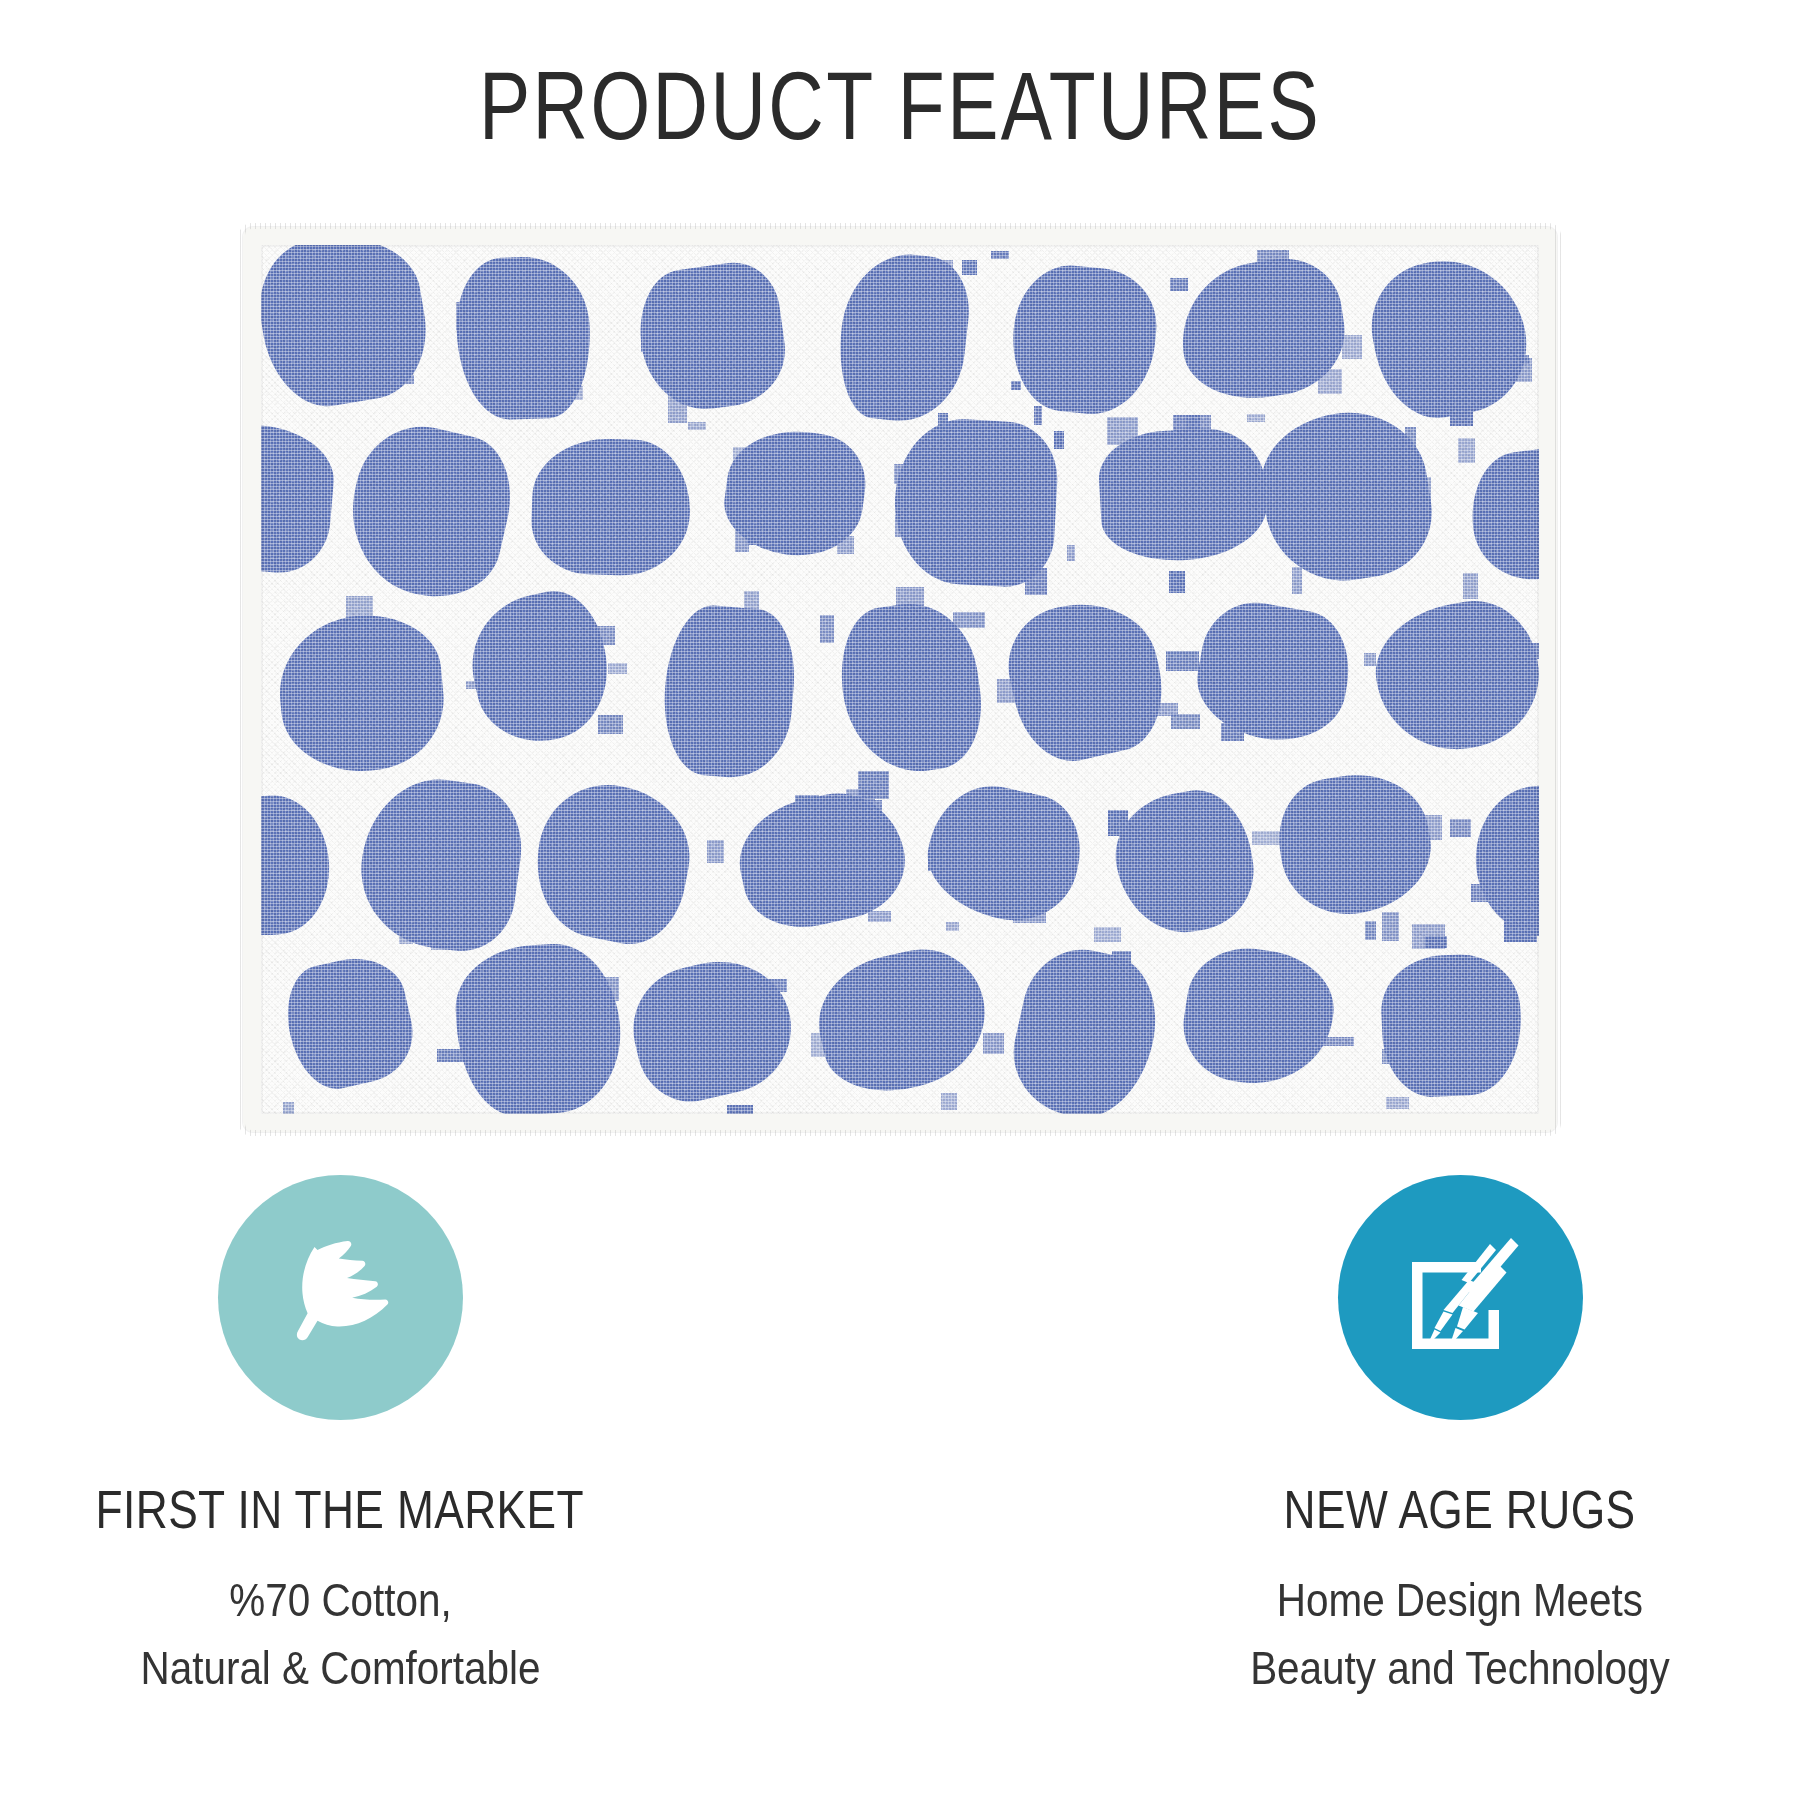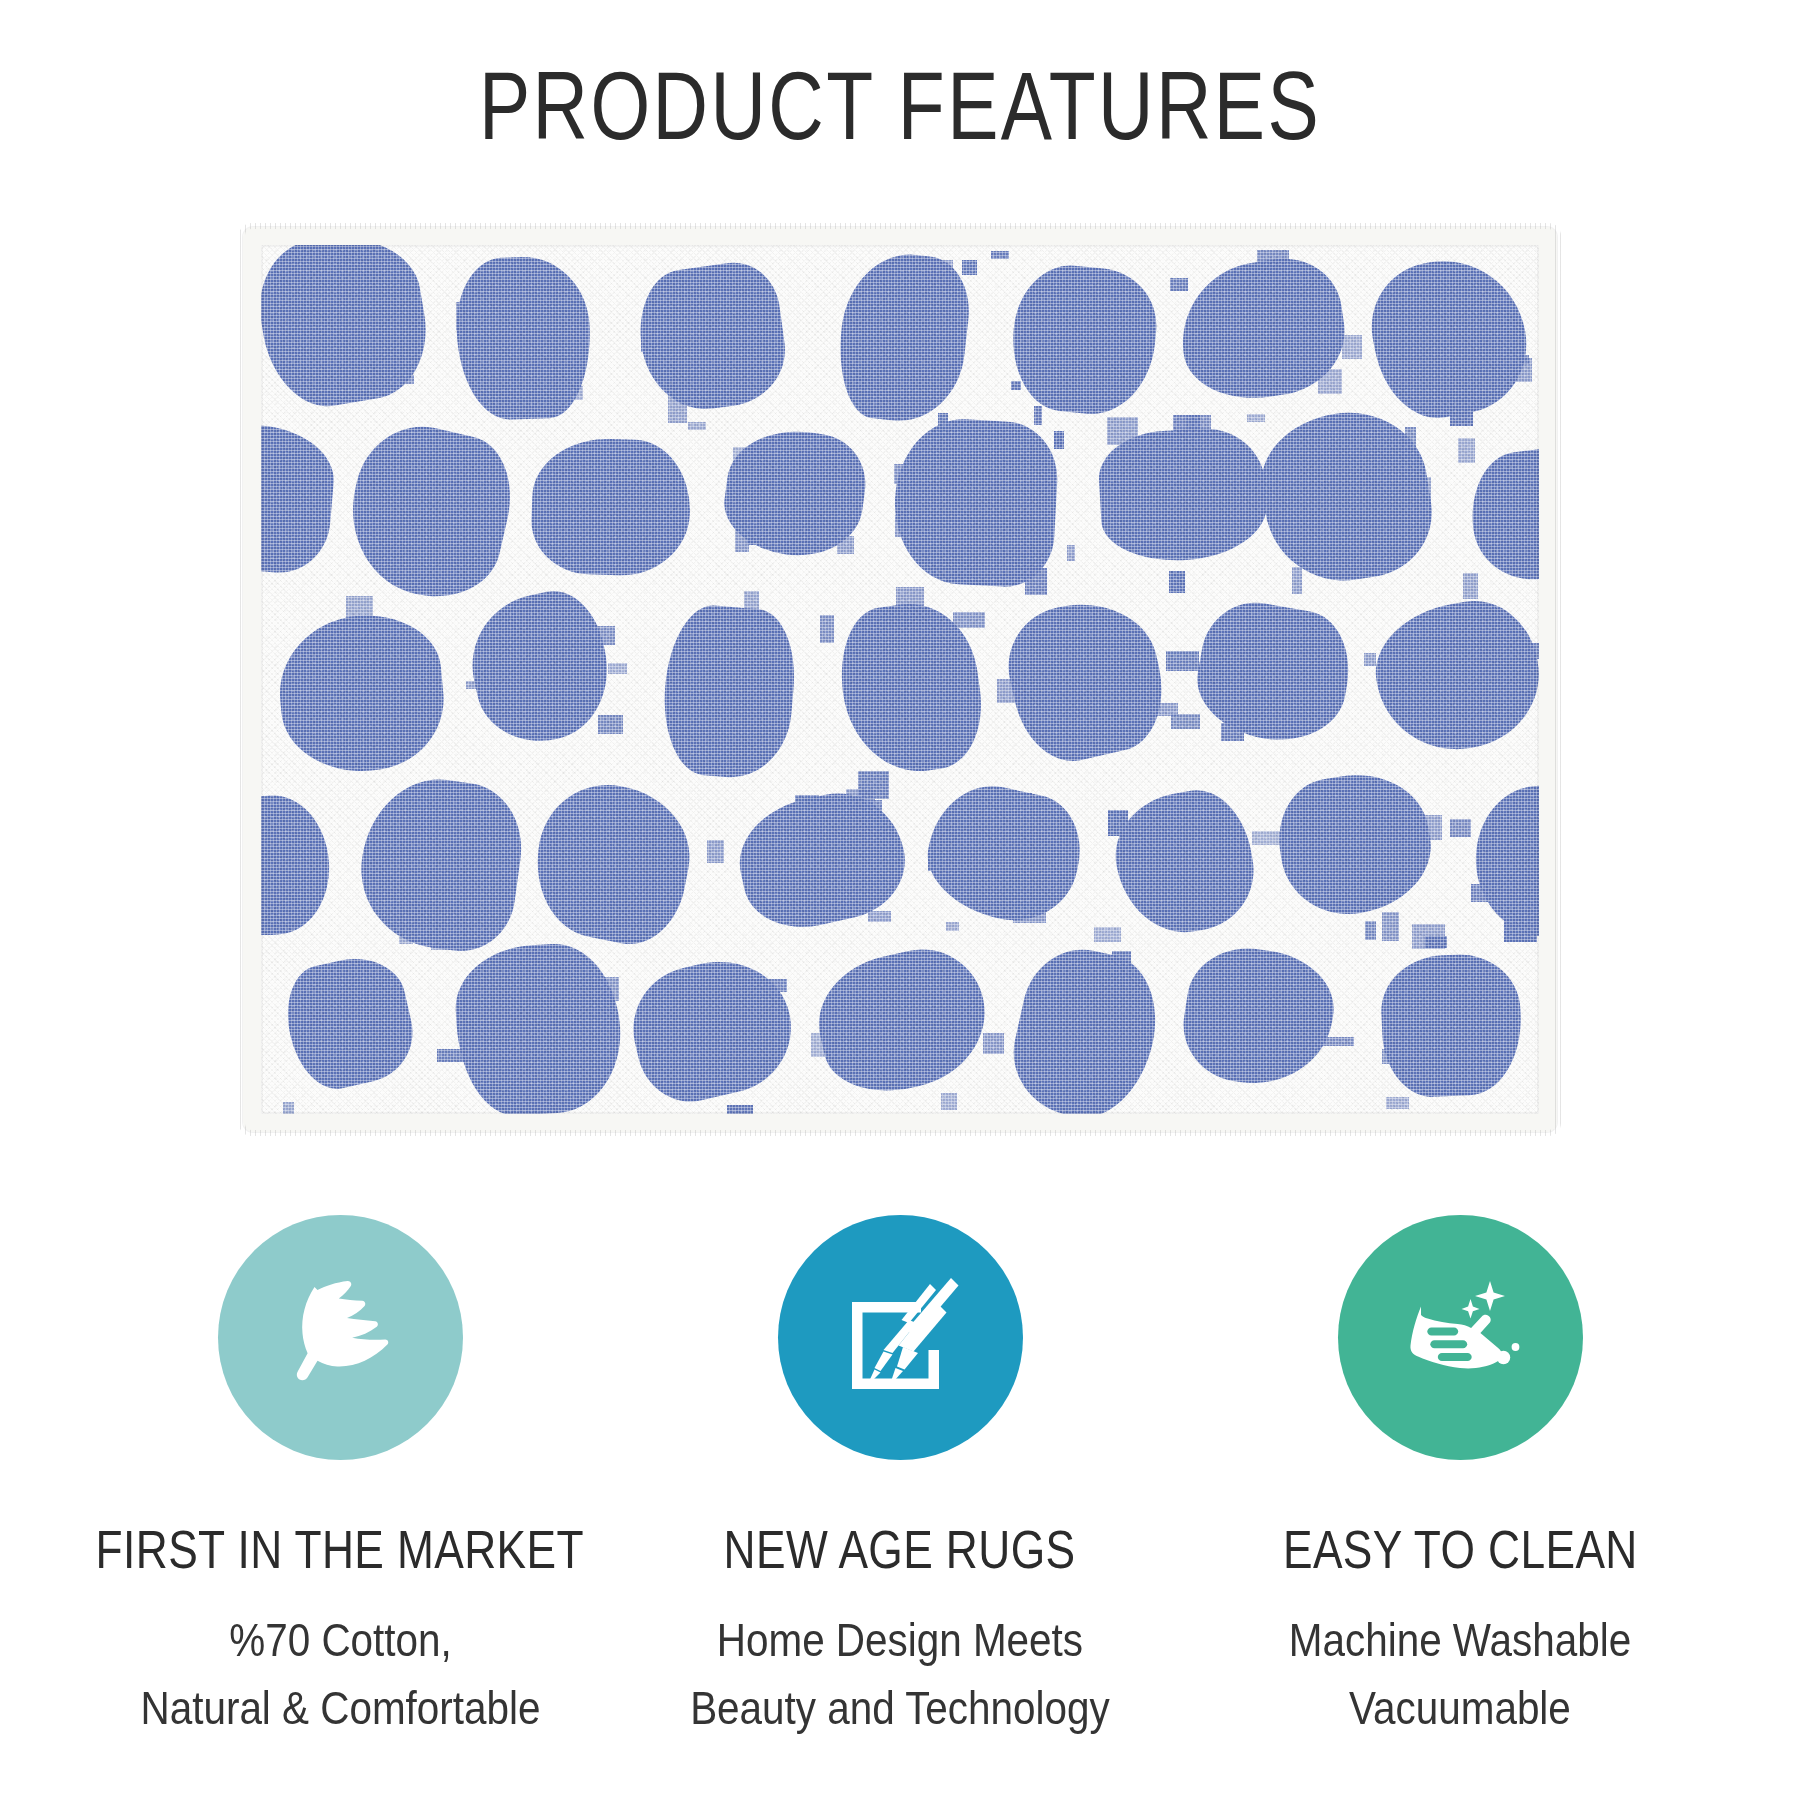--- a/index.html
+++ b/index.html
@@ -89,21 +89,21 @@
     opacity:0.5;
     background-image:
       radial-gradient(circle at 20% 30%, rgba(255,255,255,0.35) 0 1px, transparent 1.5px),
       radial-gradient(circle at 70% 60%, rgba(0,0,0,0.05) 0 1px, transparent 1.5px);
     background-size:7px 7px, 9px 9px;
   }
 
   
   .features {
     position:absolute;
-    top:1215px; left:0; width:1800px;
+    top:1175px; left:0; width:1800px;
     display:flex;
     align-items:center;
     justify-content:space-between;
     padding:0 60px;
   }
   .feature {
     width:560px;
     display:flex;
     flex-direction:column;
     align-items:center;
@@ -394,33 +394,14 @@
         <path fill="#ffffff" d="M33 71l4 2-9 9z"></path>
       </svg>
     </div>
     <div class="feature-title">NEW AGE RUGS</div>
     <div class="feature-sub">
       <span class="line">Home Design Meets</span>
       <span class="line">Beauty and Technology</span>
     </div>
   </div>
 
-  <div class="feature">
-    <div class="icon-circle" id="icon2" style="color:#42b495;background:#42b495;">
-      <svg viewBox="0 0 100 100">
-        <path fill="#ffffff" d="M70 12l2.4 7.6L80 22l-7.6 2.4L70 32l-2.4-7.6L60 22l7.6-2.4z"></path>
-        <path fill="#ffffff" d="M57 24l1.6 5L63 30.6l-4.4 1.6L57 37l-1.6-4.8L51 30.6l4.4-1.6z"></path>
-        <path fill="#ffffff" d="M24 29c-3 7-6 17-7 26-.4 3.8 1.6 6 5 7.4 8 3.4 18 6.6 28 7.6 9 .9 17.4-.4 24-3.8 2.6-1.3 4-3 4-5 0-1.6-.8-3-2.4-4.4l-12-10.2 6-6.6c1.4-1.6 1.1-3.8-.7-4.9-1.5-.9-3.3-.6-4.5.7l-7 7.6c-2.6-1.6-5.6-2.6-9-2.8-7-.5-14-1.6-20-3.6-1.6-.5-3.2-1.3-4.4-2.4z"></path>
-        <path fill="#42b495" d="M31 43c-1.6 0-2.8 1.2-2.8 2.7s1.2 2.7 2.8 2.7h15c1.5 0 2.8-1.2 2.8-2.7S47.5 43 46 43z"></path>
-        <path fill="#42b495" d="M33 51.5c-1.6 0-2.8 1.2-2.8 2.7s1.2 2.7 2.8 2.7h19c1.5 0 2.8-1.2 2.8-2.7s-1.3-2.7-2.8-2.7z"></path>
-        <path fill="#42b495" d="M38 60c-1.6 0-2.8 1.2-2.8 2.7S36.4 65.4 38 65.4h17c1.5 0 2.8-1.2 2.8-2.7S56.5 60 55 60z"></path>
-        <circle fill="#ffffff" cx="79" cy="63" r="4.5"></circle>
-        <circle fill="#ffffff" cx="87" cy="56" r="2.6"></circle>
-      </svg>
-    </div>
-    <div class="feature-title">EASY TO CLEAN</div>
-    <div class="feature-sub">
-      <span class="line">Machine Washable</span>
-      <span class="line">Vacuumable</span>
-    </div>
-  </div>
 
 </div>
 
 </body></html>

